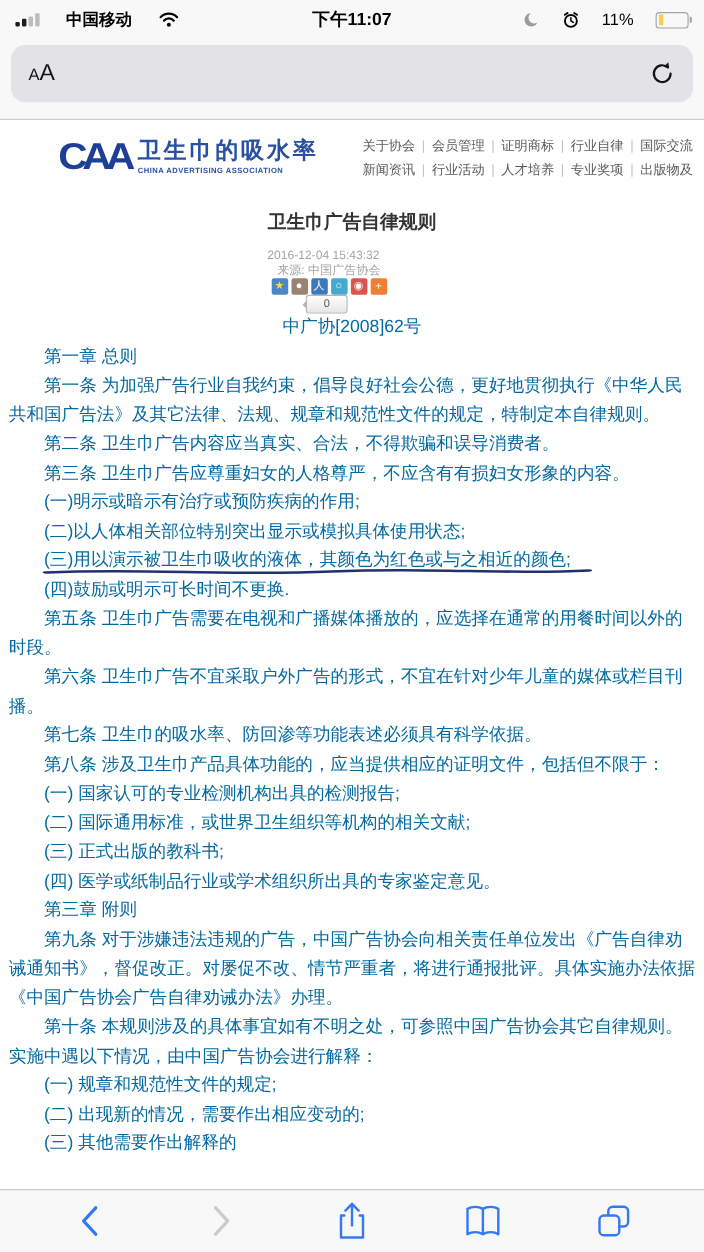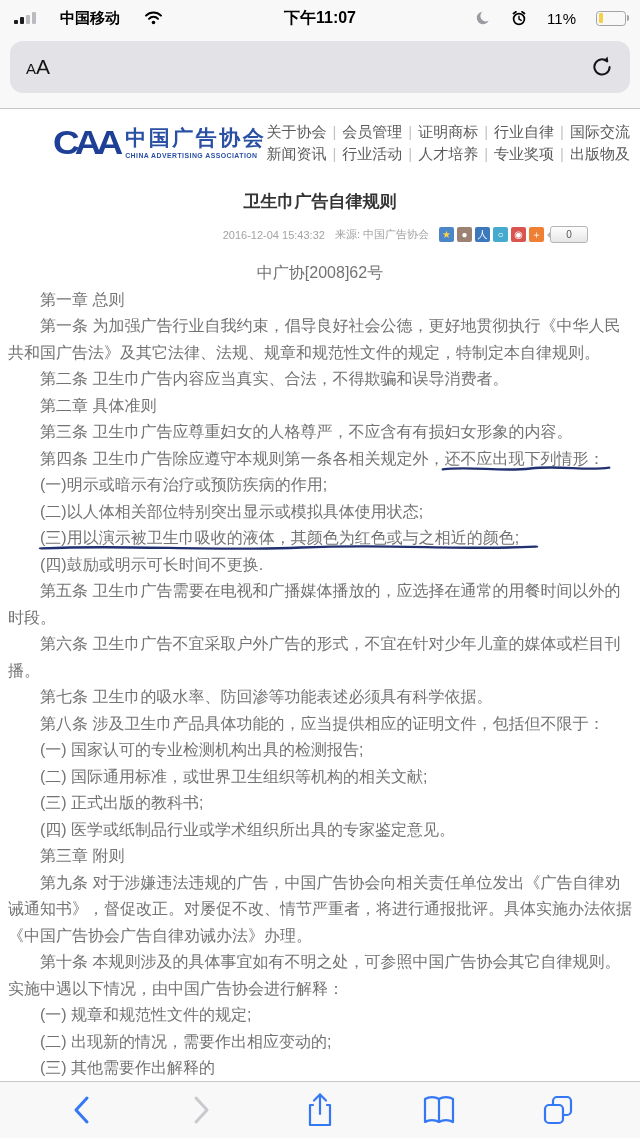--- a/index.html
+++ b/index.html
@@ -34,42 +34,42 @@
   .url-center .insecure{color:#90909a;}
   .reload-btn{margin-left:auto;z-index:2;display:flex;}
 
   
   .site-header{position:absolute;top:109px;left:0;right:0;height:67px;background:#fff;
                display:flex;align-items:center;justify-content:space-between;padding:0 10px;box-sizing:border-box;margin-left:43px;}
   .logo{display:flex;align-items:center;gap:7px;}
   .caa-mark{font-size:37px;font-weight:800;color:#1e3f96;letter-spacing:-5px;transform:scaleY(.92);line-height:1;}
   .logo-cn{font-size:21px;font-weight:700;color:#2a50a4;letter-spacing:2.5px;line-height:1;}
   .logo-en{font-size:6.9px;font-weight:700;color:#2a50a4;letter-spacing:.45px;margin-top:4px;}
-  .site-nav{text-align:right;font-size:15px;color:#5b5b5b;}
+  .site-nav{text-align:right;font-size:12px;color:#5b5b5b;}
   .site-nav ul{list-style:none;margin:0;padding:0;line-height:22px;}
   .site-nav li{display:inline;}
   .site-nav li + li::before{content:"|";color:#c3c3c3;margin:0 6px;}
 
   .divider-blue{position:absolute;top:176px;left:0;right:0;height:4px;background:#4f98ce;}
 
   .article{position:absolute;top:168px;left:0;right:0;background:#fff;}
   .article-title{margin:22px 0 0 0;text-align:center;font-size:17px;font-weight:700;color:#333;}
   .article-meta{display:flex;align-items:center;justify-content:flex-end;padding-right:52px;
-                margin-top:13px;font-size:11px;color:#a3a3a3;}
+                margin-top:13px;font-size:11px;color:#a3a3a3;flex-direction:column;}
   .article-meta .src{margin-left:10px;}
   .share-row{display:flex;align-items:center;gap:3px;margin-left:10px;}
   .share-btn{width:15px;height:15px;border-radius:2px;display:flex;align-items:center;justify-content:center;
              font-size:10px;line-height:1;color:#fff;}
   .share-count{position:relative;margin-left:6px;height:15px;min-width:36px;border:1px solid #b5b5b5;border-radius:3px;
                background:linear-gradient(#fefefe,#e6e6e6);color:#555;font-size:10px;
                display:flex;align-items:center;justify-content:center;}
   .share-count::before{content:"";position:absolute;left:-4px;top:4px;border:4px solid transparent;
                border-right-color:#b5b5b5;border-left:0;}
 
-  .article-body{margin-top:17px;padding:0 8px;font-size:16px;line-height:26.5px;color:#737373;}
+  .article-body{padding:0 8px;font-size:16px;line-height:26.5px;color:#0369a1;}
   .article-body p{margin:0;text-indent:2em;}
   .article-body p.center{text-align:center;text-indent:0;}
 
   .hu{position:relative;}
   .hu .uline{position:absolute;left:-3px;bottom:-6px;height:9px;width:calc(100% + 10px);}
   .hu.full .uline{width:calc(100% + 24px);}
 
   
   .toolbar{position:absolute;bottom:0;left:0;right:0;height:57px;background:#f8f8f8;
            border-top:1px solid #c6c6ca;display:flex;align-items:center;justify-content:space-between;
@@ -137,21 +137,21 @@
           </svg>
         </span>
       </div>
     </div>
   </div>
 
   <div class="site-header">
     <div class="logo">
       <span class="caa-mark">CAA</span>
       <span>
-        <div class="logo-cn">中国广告协会</div>
+        <div class="logo-cn">卫生巾的吸水率</div>
         <div class="logo-en">CHINA ADVERTISING ASSOCIATION</div>
       </span>
     </div>
     <nav class="site-nav">
       <ul><li>关于协会</li><li>会员管理</li><li>证明商标</li><li>行业自律</li><li>国际交流</li></ul>
       <ul><li>新闻资讯</li><li>行业活动</li><li>人才培养</li><li>专业奖项</li><li>出版物及</li></ul>
     </nav>
   </div>
 
   <div class="divider-blue"></div>
@@ -169,25 +169,21 @@
           <span class="share-btn" style="background: rgb(217, 83, 79); color: rgb(255, 255, 255);">◉</span>
           <span class="share-btn" style="background: rgb(238, 127, 51); color: rgb(255, 255, 255);">＋</span>
         </span>
       <span class="share-count">0</span>
     </div>
     <div class="article-body">
         <p class="center">中广协[2008]62号</p>
         <p>第一章 总则</p>
         <p>第一条 为加强广告行业自我约束，倡导良好社会公德，更好地贯彻执行《中华人民共和国广告法》及其它法律、法规、规章和规范性文件的规定，特制定本自律规则。</p>
         <p>第二条 卫生巾广告内容应当真实、合法，不得欺骗和误导消费者。</p>
-        <p>第二章 具体准则</p>
         <p>第三条 卫生巾广告应尊重妇女的人格尊严，不应含有有损妇女形象的内容。</p>
-        <p><span>第四条 卫生巾广告除应遵守本规则第一条各相关规定外，</span><span class="hu">还不应出现下列情形：<svg class="uline" preserveAspectRatio="none" viewBox="0 0 200 10">
-              <path d="M2 6 C 35 2, 70 9, 105 5 S 170 8, 198 4" fill="none" stroke="#203070" stroke-width="2.6" stroke-linecap="round"></path>
-            </svg></span></p>
         <p>(一)明示或暗示有治疗或预防疾病的作用;</p>
         <p>(二)以人体相关部位特别突出显示或模拟具体使用状态;</p>
         <p><span class="hu full">(三)用以演示被卫生巾吸收的液体，其颜色为红色或与之相近的颜色;<svg class="uline" preserveAspectRatio="none" viewBox="0 0 200 10">
               <path d="M2 6 C 35 2, 70 9, 105 5 S 170 8, 198 4" fill="none" stroke="#203070" stroke-width="2.6" stroke-linecap="round"></path>
             </svg></span></p>
         <p>(四)鼓励或明示可长时间不更换.</p>
         <p>第五条 卫生巾广告需要在电视和广播媒体播放的，应选择在通常的用餐时间以外的时段。</p>
         <p>第六条 卫生巾广告不宜采取户外广告的形式，不宜在针对少年儿童的媒体或栏目刊播。</p>
         <p>第七条 卫生巾的吸水率、防回渗等功能表述必须具有科学依据。</p>
         <p>第八条 涉及卫生巾产品具体功能的，应当提供相应的证明文件，包括但不限于：</p>

